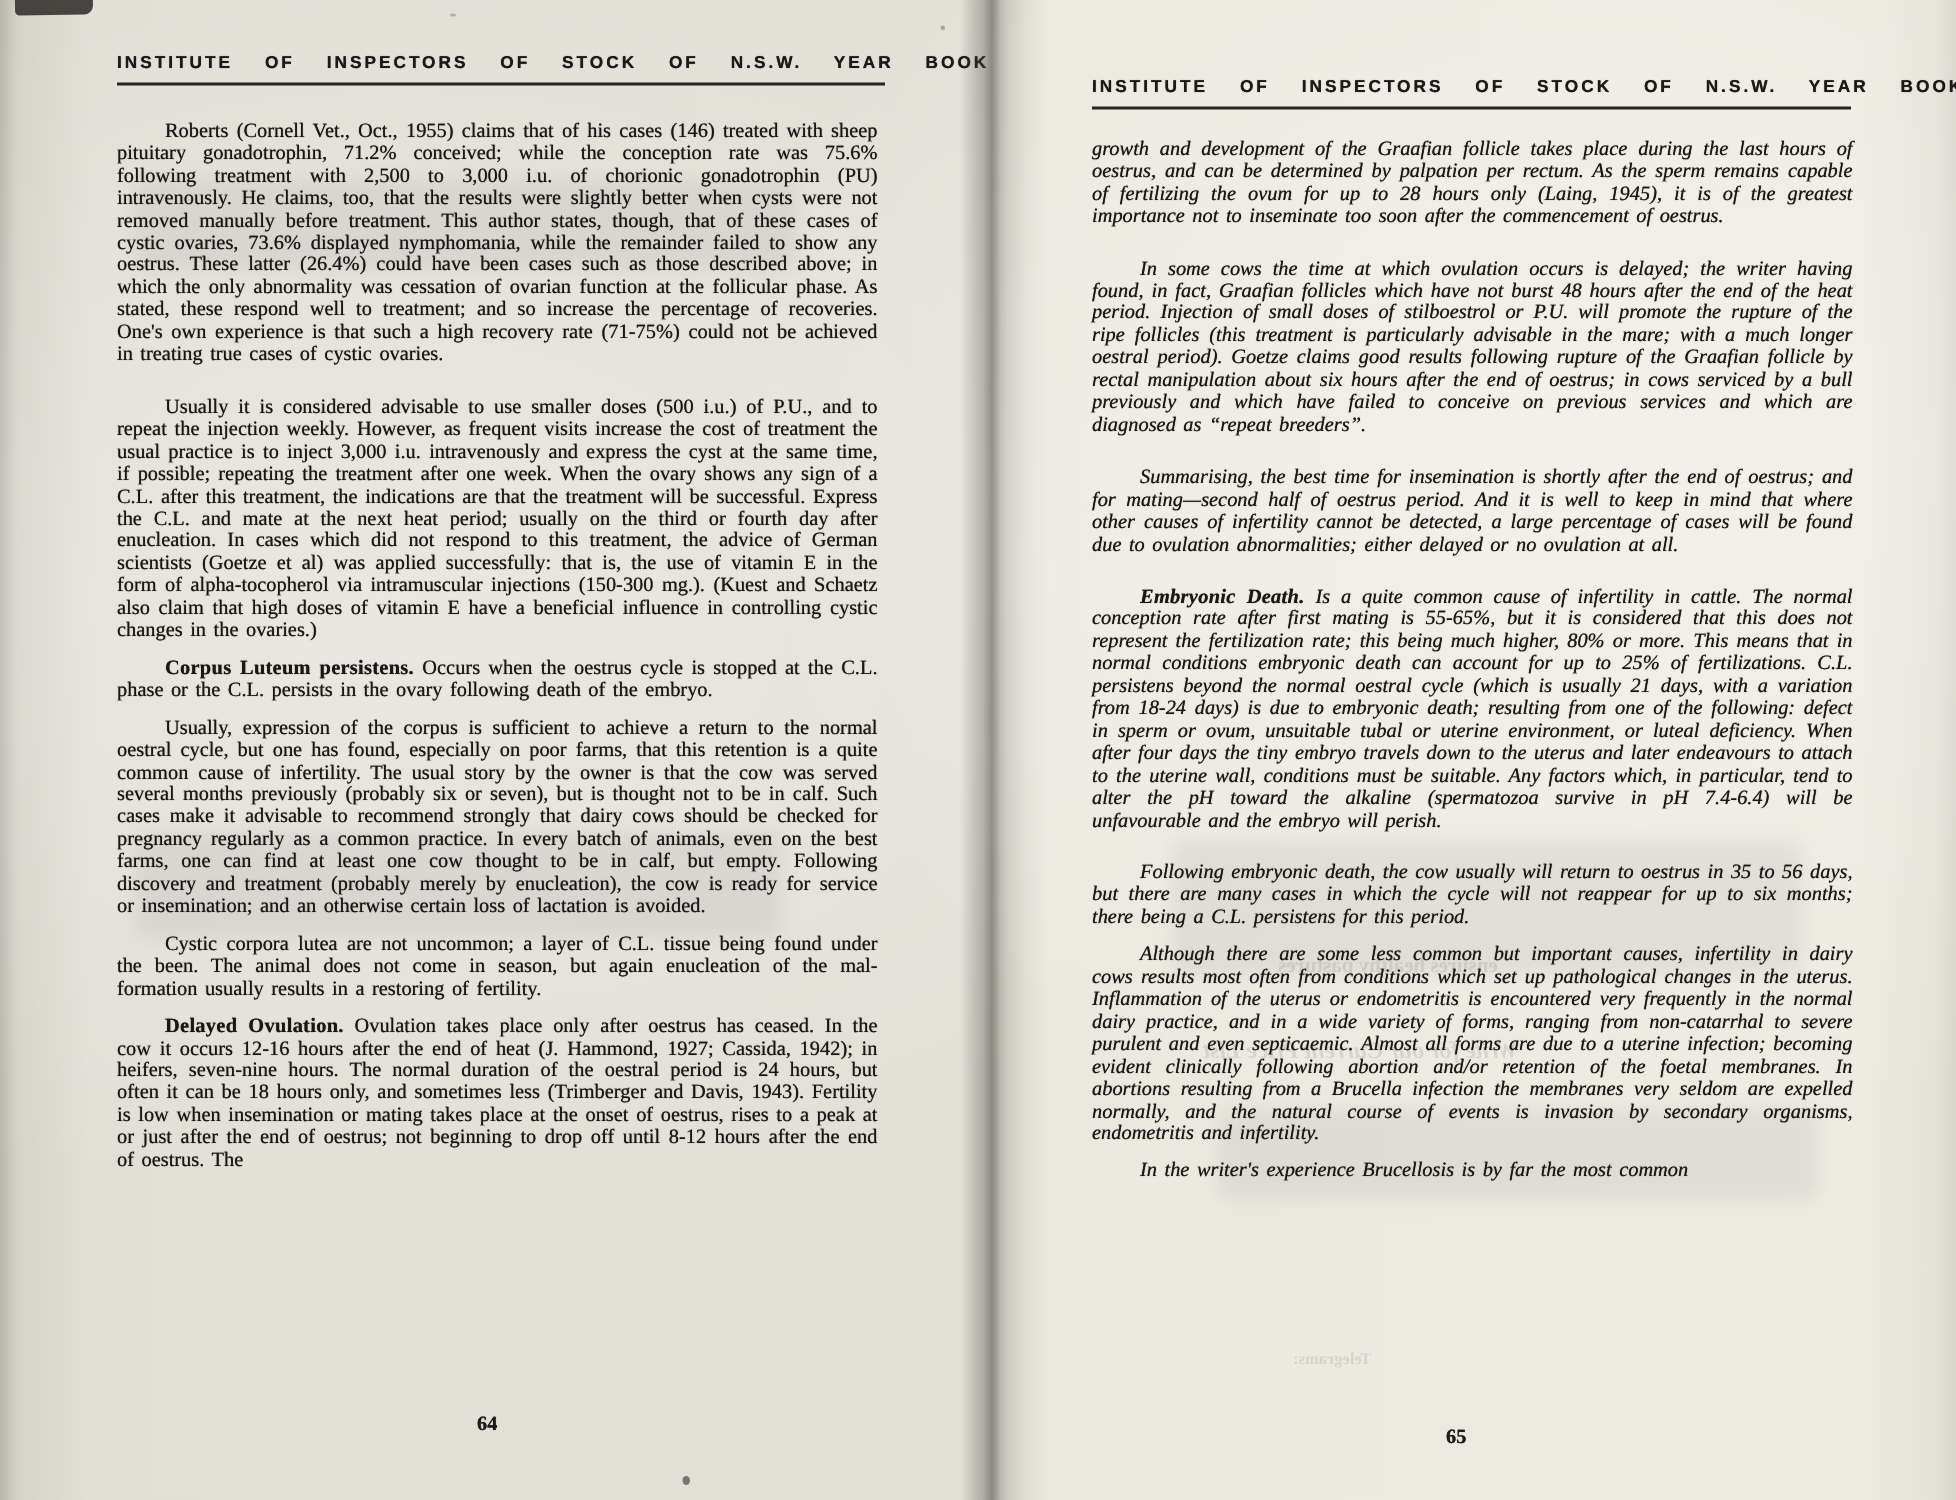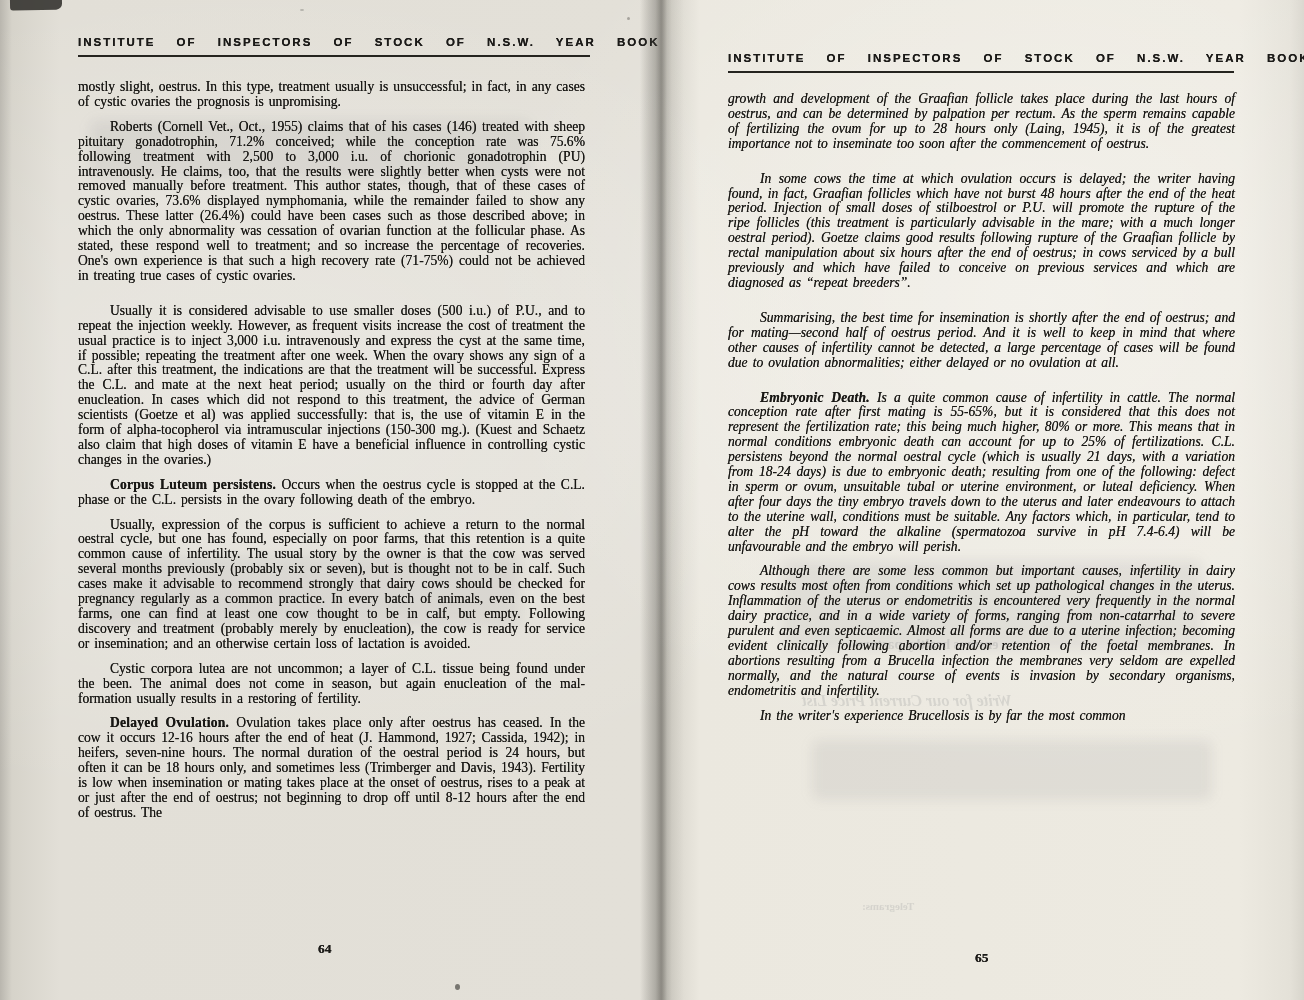--- a/index.html
+++ b/index.html
@@ -73,21 +73,21 @@
   .text-block p.mt-lg  { margin-top: 20px; }
   .text-block b { font-weight: bold; letter-spacing: .2px; }
   .side-head { font-weight: bold; margin-bottom: 2px !important; }
 
   .page-number {
     position: absolute;
     font-size: 13.5px; font-weight: bold;
     color: #1c1b18; text-shadow: 0 0 0.5px #1c1b18;
   }
   .page.left  .page-number { left: 318px; top: 941px; }
-  .page.right .page-number { left: 313px; top: 950px; }
+  .page.right .page-number { left: 302px; top: 950px; }
 
   
   .ghost {
     position: absolute;
     color: rgba(96, 98, 108, 0.16);
     transform: scaleX(-1);
     filter: blur(0.4px);
     font-weight: bold;
     white-space: nowrap;
     pointer-events: none;
@@ -114,21 +114,20 @@
   <div class="speck s2"></div>
   <div class="speck s3"></div>
 
   <div class="page left">
     <div class="ghost-blob gb3"></div>
     <div class="ghost-blob gb4"></div>
 
     <div class="running-header">INSTITUTE OF INSPECTORS OF STOCK OF N.S.W. YEAR BOOK</div>
 
     <div class="text-block">
-      <p><span>mostly slight, oestrus. In this type, treatment usually is unsuccessful; in fact, in any cases of cystic ovaries the prognosis is unpromising.</span></p>
       <p class="indent"><span>Roberts (Cornell Vet., Oct., 1955) claims that of his cases (146) treated with sheep pituitary gonadotrophin, 71.2% conceived; while the conception rate was 75.6% following treatment with 2,500 to 3,000 i.u. of chorionic gonadotrophin (PU) intravenously. He claims, too, that the results were slightly better when cysts were not removed manually before treatment. This author states, though, that of these cases of cystic ovaries, 73.6% displayed nymphomania, while the remainder failed to show any oestrus. These latter (26.4%) could have been cases such as those described above; in which the only abnormality was cessation of ovarian function at the follicular phase. As stated, these respond well to treatment; and so increase the percentage of recoveries. One's own experience is that such a high recovery rate (71-75%) could not be achieved in treating true cases of cystic ovaries.</span></p>
       <p class="indent mt-lg"><span>Usually it is considered advisable to use smaller doses (500 i.u.) of P.U., and to repeat the injection weekly. However, as frequent visits increase the cost of treatment the usual practice is to inject 3,000 i.u. intravenously and express the cyst at the same time, if possible; repeating the treatment after one week. When the ovary shows any sign of a C.L. after this treatment, the indications are that the treatment will be successful. Express the C.L. and mate at the next heat period; usually on the third or fourth day after enucleation. In cases which did not respond to this treatment, the advice of German scientists (Goetze et al) was applied successfully: that is, the use of vitamin E in the form of alpha-tocopherol via intramuscular injections (150-300 mg.). (Kuest and Schaetz also claim that high doses of vitamin E have a beneficial influence in controlling cystic changes in the ovaries.)</span></p>
       <p class="indent"><b>Corpus Luteum persistens.</b> <span>Occurs when the oestrus cycle is stopped at the C.L. phase or the C.L. persists in the ovary following death of the embryo.</span></p>
       <p class="indent"><span>Usually, expression of the corpus is sufficient to achieve a return to the normal oestral cycle, but one has found, especially on poor farms, that this retention is a quite common cause of infertility. The usual story by the owner is that the cow was served several months previously (probably six or seven), but is thought not to be in calf. Such cases make it advisable to recommend strongly that dairy cows should be checked for pregnancy regularly as a common practice. In every batch of animals, even on the best farms, one can find at least one cow thought to be in calf, but empty. Following discovery and treatment (probably merely by enucleation), the cow is ready for service or insemination; and an otherwise certain loss of lactation is avoided.</span></p>
       <p class="indent"><span>Cystic corpora lutea are not uncommon; a layer of C.L. tissue being found under the been. The animal does not come in season, but again enucleation of the mal-formation usually results in a restoring of fertility.</span></p>
       <p class="indent"><b>Delayed Ovulation.</b> <span>Ovulation takes place only after oestrus has ceased. In the cow it occurs 12-16 hours after the end of heat (J. Hammond, 1927; Cassida, 1942); in heifers, seven-nine hours. The normal duration of the oestral period is 24 hours, but often it can be 18 hours only, and sometimes less (Trimberger and Davis, 1943). Fertility is low when insemination or mating takes place at the onset of oestrus, rises to a peak at or just after the end of oestrus; not beginning to drop off until 8-12 hours after the end of oestrus. The</span></p>
     </div>
 
     <div class="page-number">64</div>
   </div>
@@ -142,20 +141,21 @@
     <div class="ghost g2">ensures healthy pastures</div>
     <div class="ghost g3">Telegrams:</div>
 
     <div class="running-header">INSTITUTE OF INSPECTORS OF STOCK OF N.S.W. YEAR BOOK</div>
 
     <div class="text-block">
       <p><span>growth and development of the Graafian follicle takes place during the last hours of oestrus, and can be determined by palpation per rectum. As the sperm remains capable of fertilizing the ovum for up to 28 hours only (Laing, 1945), it is of the greatest importance not to inseminate too soon after the commencement of oestrus.</span></p>
       <p class="indent mt-lg"><span>In some cows the time at which ovulation occurs is delayed; the writer having found, in fact, Graafian follicles which have not burst 48 hours after the end of the heat period. Injection of small doses of stilboestrol or P.U. will promote the rupture of the ripe follicles (this treatment is particularly advisable in the mare; with a much longer oestral period). Goetze claims good results following rupture of the Graafian follicle by rectal manipulation about six hours after the end of oestrus; in cows serviced by a bull previously and which have failed to conceive on previous services and which are diagnosed as “repeat breeders”.</span></p>
       <p class="indent mt-lg"><span>Summarising, the best time for insemination is shortly after the end of oestrus; and for mating—second half of oestrus period. And it is well to keep in mind that where other causes of infertility cannot be detected, a large percentage of cases will be found due to ovulation abnormalities; either delayed or no ovulation at all.</span></p>
       <p class="indent mt-lg"><b>Embryonic Death.</b> <span>Is a quite common cause of infertility in cattle. The normal conception rate after first mating is 55-65%, but it is considered that this does not represent the fertilization rate; this being much higher, 80% or more. This means that in normal conditions embryonic death can account for up to 25% of fertilizations. C.L. persistens beyond the normal oestral cycle (which is usually 21 days, with a variation from 18-24 days) is due to embryonic death; resulting from one of the following: defect in sperm or ovum, unsuitable tubal or uterine environment, or luteal deficiency. When after four days the tiny embryo travels down to the uterus and later endeavours to attach to the uterine wall, conditions must be suitable. Any factors which, in particular, tend to alter the pH toward the alkaline (spermatozoa survive in pH 7.4-6.4) will be unfavourable and the embryo will perish.</span></p>
+      <p class="indent mt-lg"><span>Following embryonic death, the cow usually will return to oestrus in 35 to 56 days, but there are many cases in which the cycle will not reappear for up to six months; there being a C.L. persistens for this period.</span></p>
       <p class="indent"><span>Although there are some less common but important causes, infertility in dairy cows results most often from conditions which set up pathological changes in the uterus. Inflammation of the uterus or endometritis is encountered very frequently in the normal dairy practice, and in a wide variety of forms, ranging from non-catarrhal to severe purulent and even septicaemic. Almost all forms are due to a uterine infection; becoming evident clinically following abortion and/or retention of the foetal membranes. In abortions resulting from a Brucella infection the membranes very seldom are expelled normally, and the natural course of events is invasion by secondary organisms, endometritis and infertility.</span></p>
       <p class="indent"><span>In the writer's experience Brucellosis is by far the most common</span></p>
     </div>
 
     <div class="page-number">65</div>
   </div>
 
 </div>
 
 </body></html>

